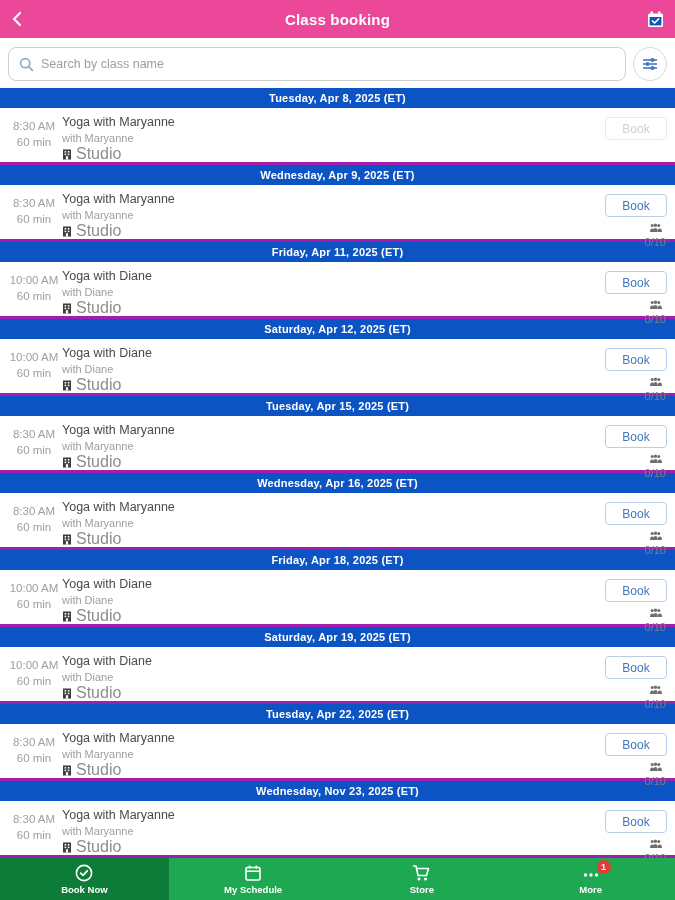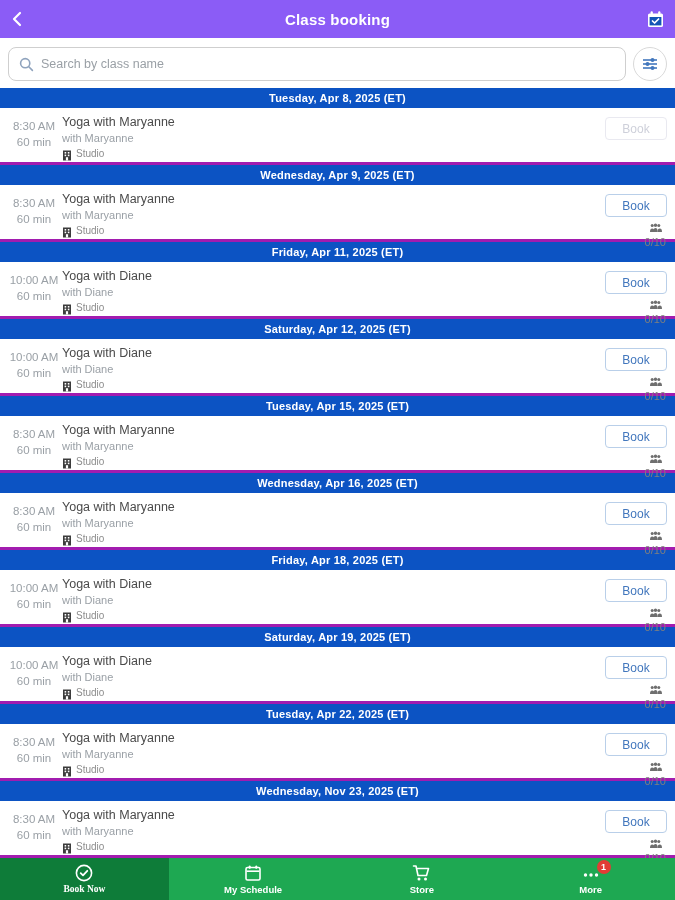--- a/index.html
+++ b/index.html
@@ -3,21 +3,21 @@
 <meta charset="utf-8">
 <style>
   * { margin:0; padding:0; box-sizing:border-box; }
   html,body { width:675px; height:900px; overflow:hidden; background:#000; }
   .phone {
     position:relative; width:675px; height:900px; background:#fff;
     font-family:"Liberation Sans", sans-serif; overflow:hidden;
   }
   
   .topbar {
-    height:38px; background:#8b5cf6; display:flex; align-items:center;
+    height:38px; background:#ec4899; display:flex; align-items:center;
     color:#fff; padding:6px 10px;
   }
   .back-btn { width:28px; height:28px; display:flex; align-items:center; justify-content:flex-start; cursor:pointer; }
   .topbar-title { flex:1; text-align:center; font-size:15px; font-weight:bold; letter-spacing:.2px; }
   .cal-btn { width:28px; height:28px; display:flex; align-items:center; justify-content:flex-end; cursor:pointer; }
   
   .search-row { display:flex; align-items:center; gap:7px; padding:9px 8px 7px 8px; background:#fff; }
   .search-box {
     flex:1; height:34px; border:1px solid #cfcfcf; border-radius:8px;
     display:flex; align-items:center; padding:0 10px; gap:7px; background:#fff;
@@ -38,41 +38,41 @@
     display:flex; align-items:center; justify-content:center; letter-spacing:.2px;
   }
   .class-row { height:57px; position:relative; background:#fff; border-bottom:3px solid #a21caf; }
   .time-col {
     position:absolute; left:6px; top:10px; width:56px; text-align:center;
     color:#9aa0a6; font-size:11.5px; line-height:16px;
   }
   .info-col { position:absolute; left:62px; top:7px; line-height:14px; }
   .class-name { font-size:12.5px; color:#4a4a4a; }
   .instructor { font-size:11px; color:#9aa0a6; margin-top:2px; }
-  .location { font-size:10px; color:#8d8d8d; margin-top:2px; display:flex; align-items:flex-end; gap:4px; }
+  .location { font-size:16px; color:#8d8d8d; margin-top:2px; display:flex; align-items:center; gap:4px; }
   .book-btn {
     position:absolute; right:8px; top:9px; width:62px; height:23px;
     background:#fff; border:1px solid #b9cfe9; border-radius:4px;
     color:#4277bd; font-size:12px; font-family:Liberation Sans, sans-serif; cursor:pointer;
   }
   .book-btn.disabled { border-color:#e9e9f0; color:#ced0da; cursor:default; }
   .capacity {
     position:absolute; right:9px; top:38px; font-size:11px; color:#7f7f7f;
     display:flex; align-items:center; gap:3px;flex-direction:column;
   }
   
   .bottomnav {
     position:absolute; left:0; right:0; bottom:0; height:42px;
     background:#1ea852; display:flex; z-index:10;
   }
   .nav-item {
     flex:1; display:flex; flex-direction:column; align-items:center;
     justify-content:center; gap:2px; color:#fff; cursor:pointer;
   }
-  .nav-item.selected { background:#0e7c39;font-family:Liberation Serif, serif; }
+  .nav-item.selected { background:#0e7c39; }
   .nav-label { font-size:9.5px; font-weight:bold; }
   .icon-wrap { position:relative; height:18px; display:flex; align-items:center; }
   .badge {
     position:absolute; top:-4px; right:-11px; min-width:14px; height:14px;
     background:#e23c35; border-radius:50%; color:#fff; font-size:9px; font-weight:bold;
     display:flex; align-items:center; justify-content:center;
   }
   svg { display:block; }
 </style>
 </head>

